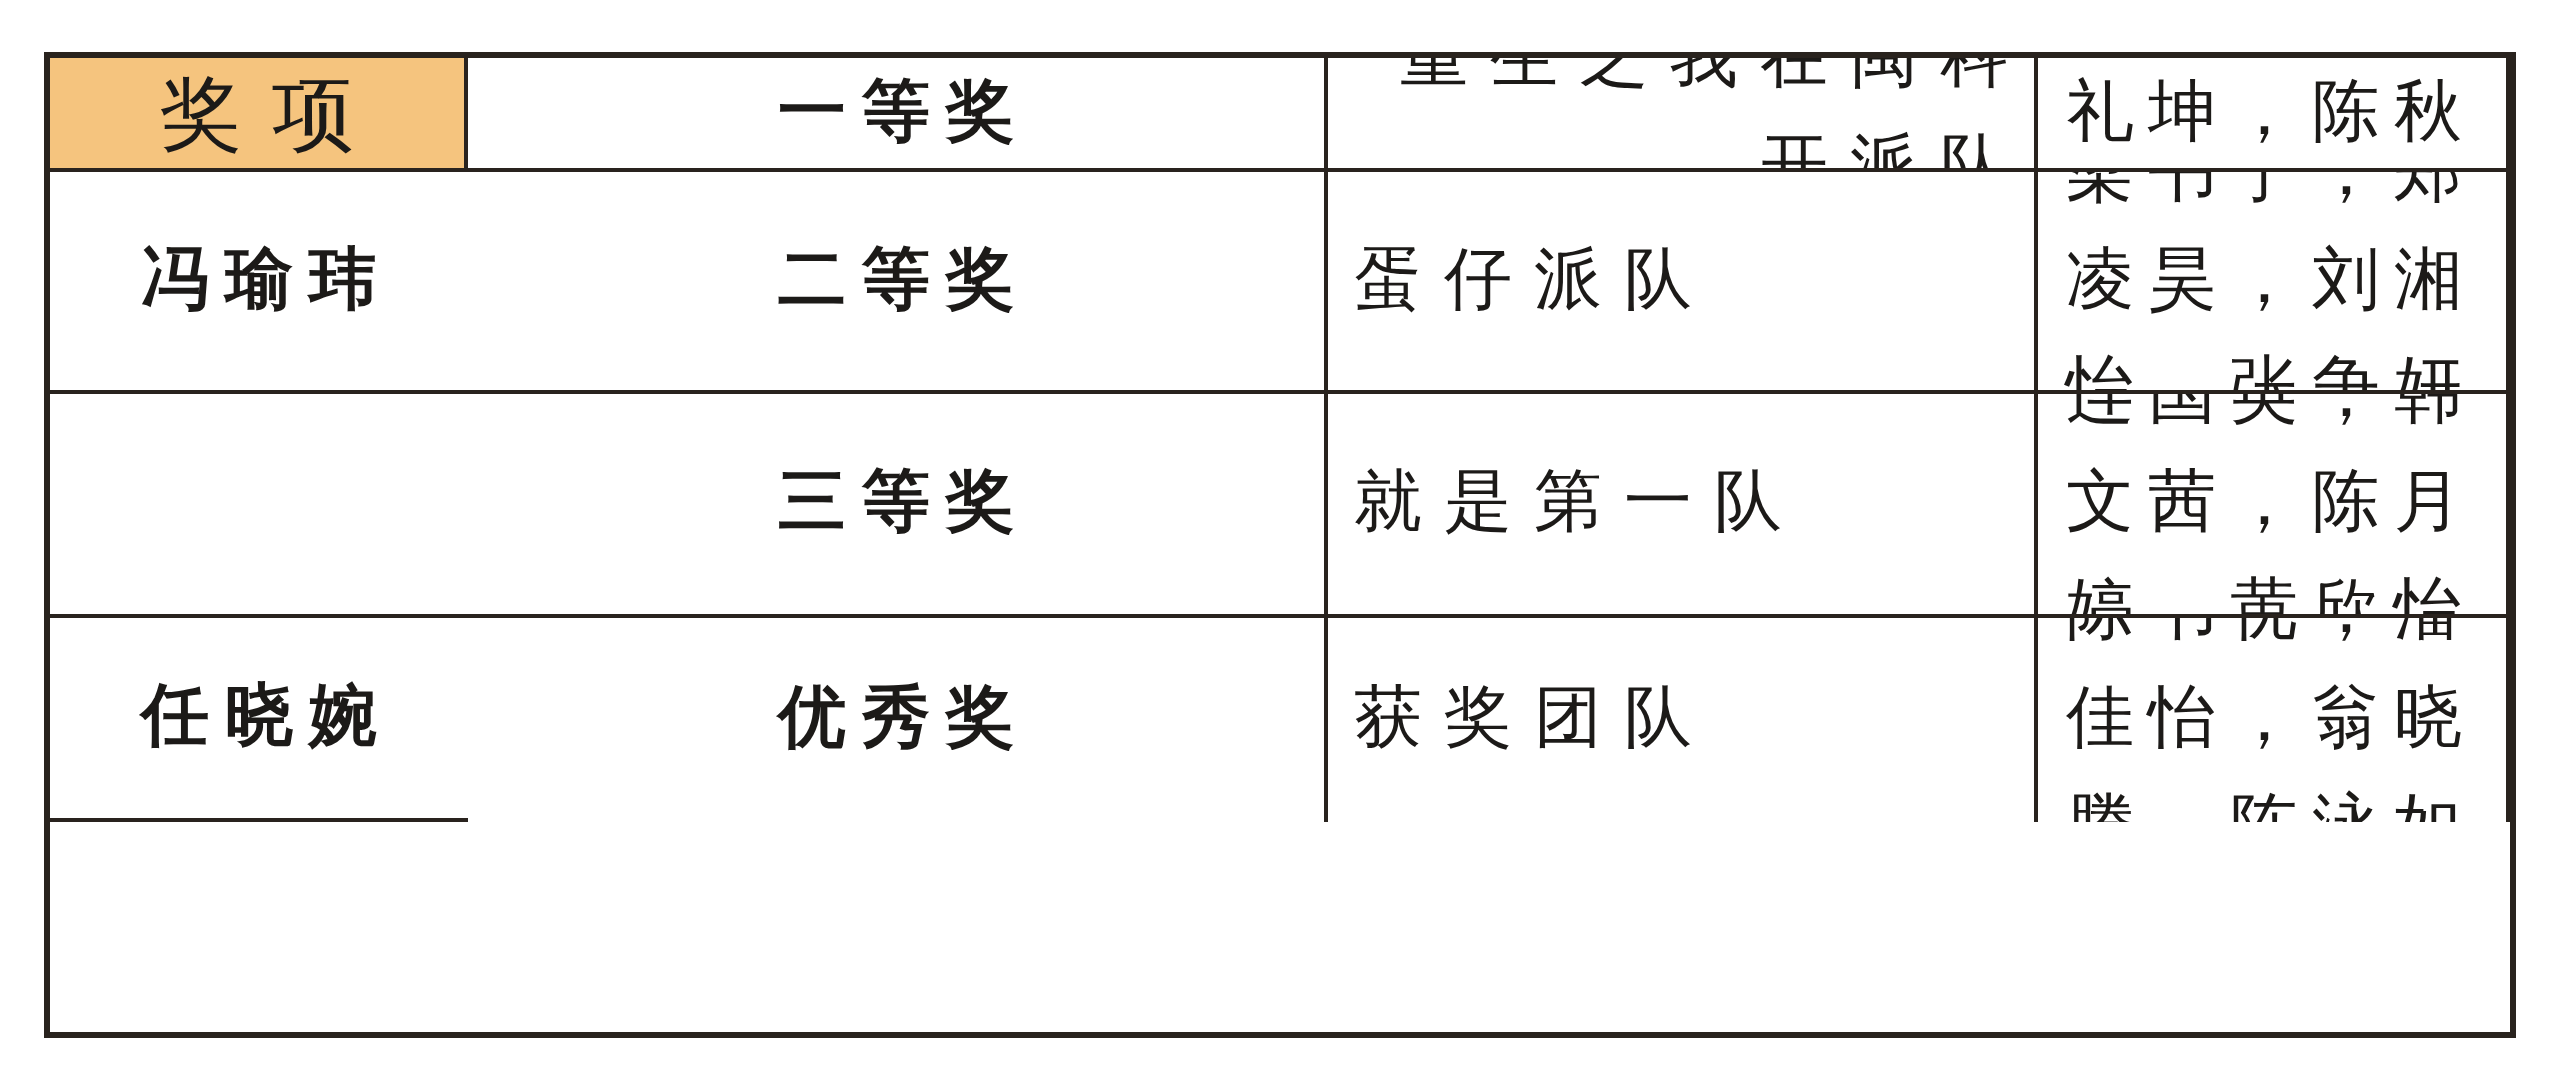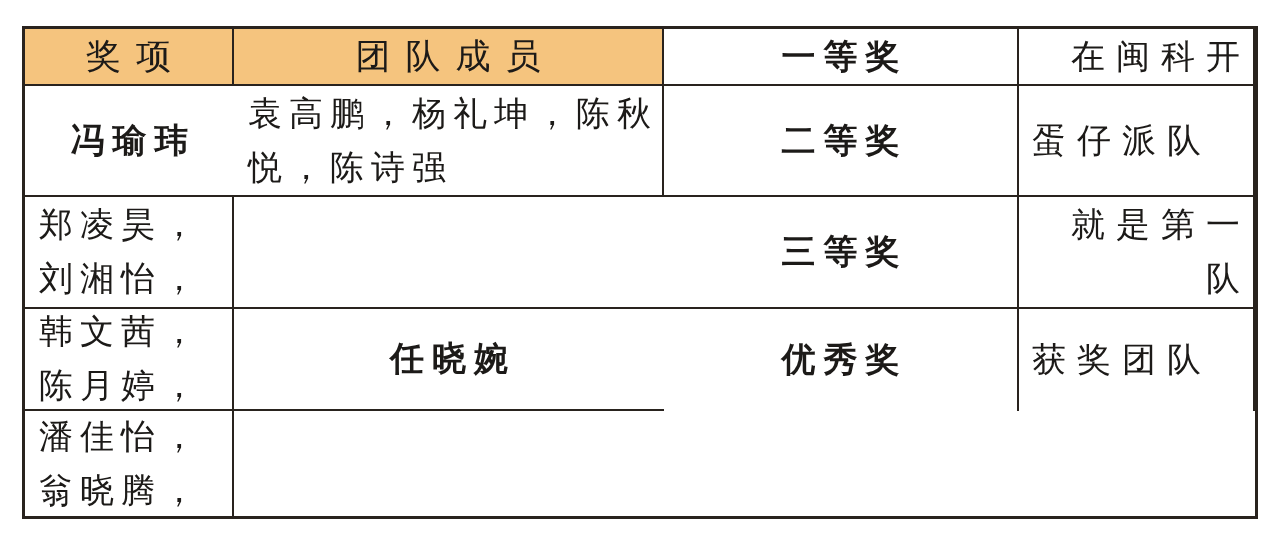--- a/index.html
+++ b/index.html
@@ -24,51 +24,48 @@
     border-bottom:2px solid #29231e;
     overflow:hidden;
   }
   .cell.last-col{border-right:none;}
   .cell.last-row{border-bottom:none;}
   .head{
     background:#F5C47E;
     justify-content:center;
     letter-spacing:15px;
     padding-left:15px; 
-    font-size:35px;
+    font-size:41px;
   }
   .c-center{justify-content:center;letter-spacing:8px;padding-left:8px;font-weight:bold;}
   .c-team{justify-content:flex-start;text-align:right;padding-left:13px;padding-right:2px;letter-spacing:11px;}
   .c-members{justify-content:flex-start;text-align:left;padding-left:14px;padding-right:1px;letter-spacing:7px;}
   .wrap{display:block;word-break:normal;}
 </style>
 </head>
 <body>
 
 <div class="screen">
   <div class="award-table">
 
     <div class="cell head">
       <span class="wrap">奖项</span>
     </div>
-    <div class="cell head">
-      <span class="wrap">团队成员</span>
-    </div>
 
     <div class="cell c-center">
       <span class="wrap">一等奖</span>
     </div>
     <div class="cell c-team">
       <span class="wrap">重生之我在闽科开派队</span>
     </div>
+    <div class="cell c-members">
+      <span class="wrap">袁高鹏，杨礼坤，陈秋悦，陈诗强</span>
+    </div>
     <div class="cell c-center last-col">
       <span class="wrap">冯瑜玮</span>
-    </div>
-    <div class="cell c-members">
-      <span class="wrap">袁高鹏，杨礼坤，陈秋悦，陈诗强</span>
     </div>
 
     <div class="cell c-center">
       <span class="wrap">二等奖</span>
     </div>
     <div class="cell c-team">
       <span class="wrap">蛋仔派队</span>
     </div>
     <div class="cell c-members">
       <span class="wrap">梁书宁，郑凌昊，刘湘怡，张争妍</span>

